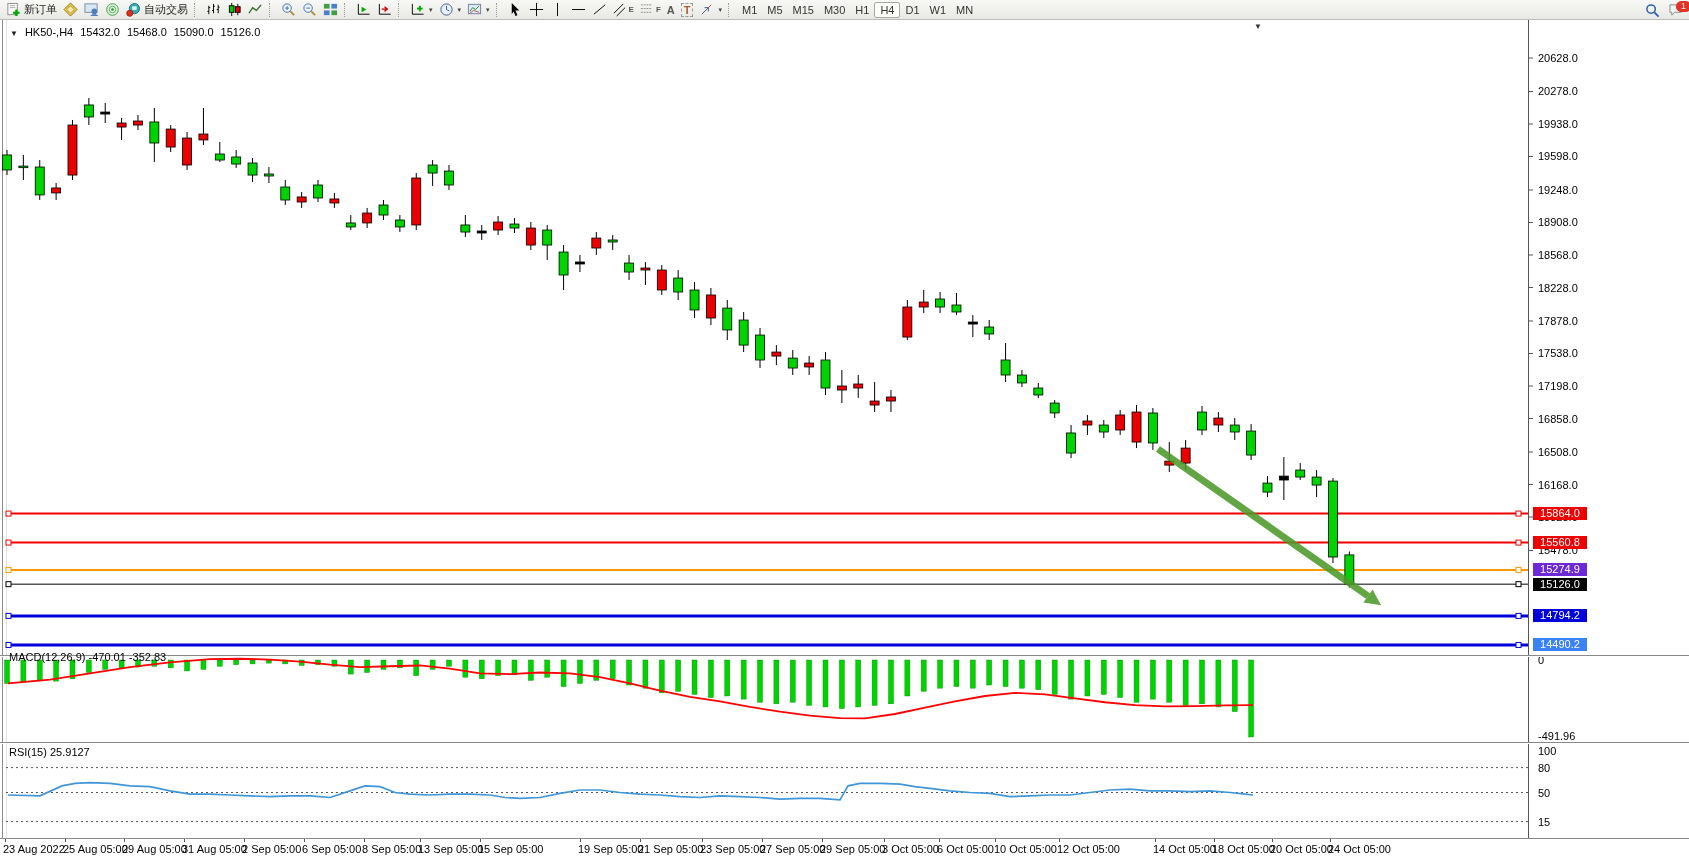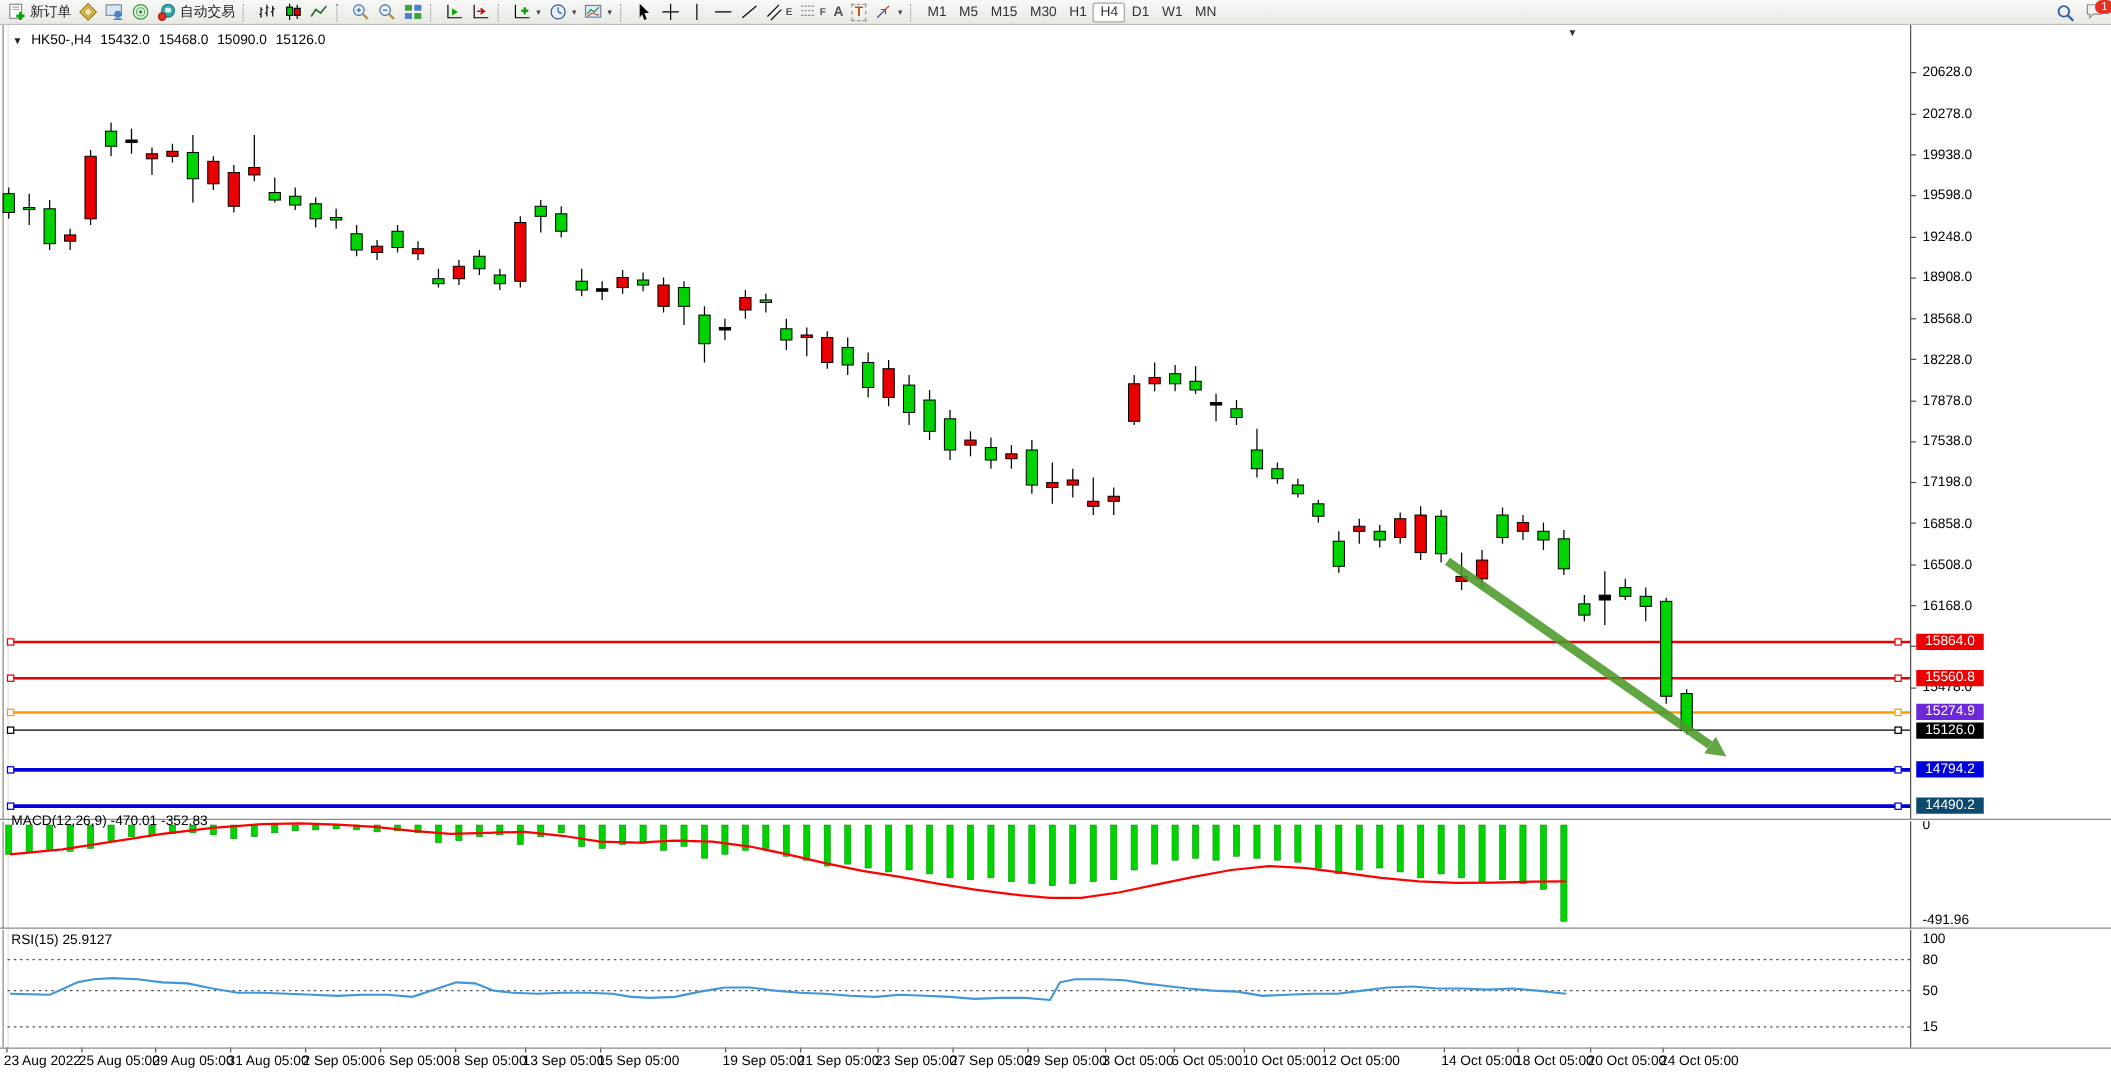--- a/index.html
+++ b/index.html
@@ -582,21 +582,21 @@
         <div class="axlabel" style="top: 392.525px;">16858.0</div>
         <div class="axlabel" style="top: 425.996px; text-align: right;">16508.0</div>
         <div class="axlabel" style="top: 458.51px;">16168.0</div>
         <div class="axlabel" style="top: 491.024px;">15828.0</div>
         <div class="axlabel" style="top: 524.495px;">15478.0</div>
         <div class="pbadge" style="top: 487.081px; background: rgb(238, 0, 0);">15864.0</div>
         <div class="pbadge" style="top: 516.076px; background: rgb(238, 0, 0);">15560.8</div>
         <div class="pbadge" style="top: 543.417px; background: #6d28d9;">15274.9</div>
         <div class="pbadge" style="top: 557.656px; background: rgb(0, 0, 0);">15126.0</div>
         <div class="pbadge" style="top: 589.386px; background: rgb(0, 0, 221);">14794.2</div>
-        <div class="pbadge" style="top: 618.458px; background: #0c4a6e;">14490.2</div>
+        <div class="pbadge" style="top: 618.458px; background: #3b82f6;">14490.2</div>
         <div class="axlabel" style="top: 634px;">0</div>
         <div class="axlabel" style="top: 709.992px;">-491.96</div>
         <div class="axlabel" style="top: 725px;">100</div>
         <div class="axlabel" style="top: 741.6px;">80</div>
         <div class="axlabel" style="top: 766.5px;">50</div>
         <div class="axlabel" style="top: 795.55px;">15</div>
         <div class="tlabel" style="left: 3px;">23 Aug 2022</div>
         <div class="ticked" style="left: 5px;"></div>
         <div class="tlabel" style="left: 63px;">25 Aug 05:00</div>
         <div class="ticked" style="left: 65px;"></div>

